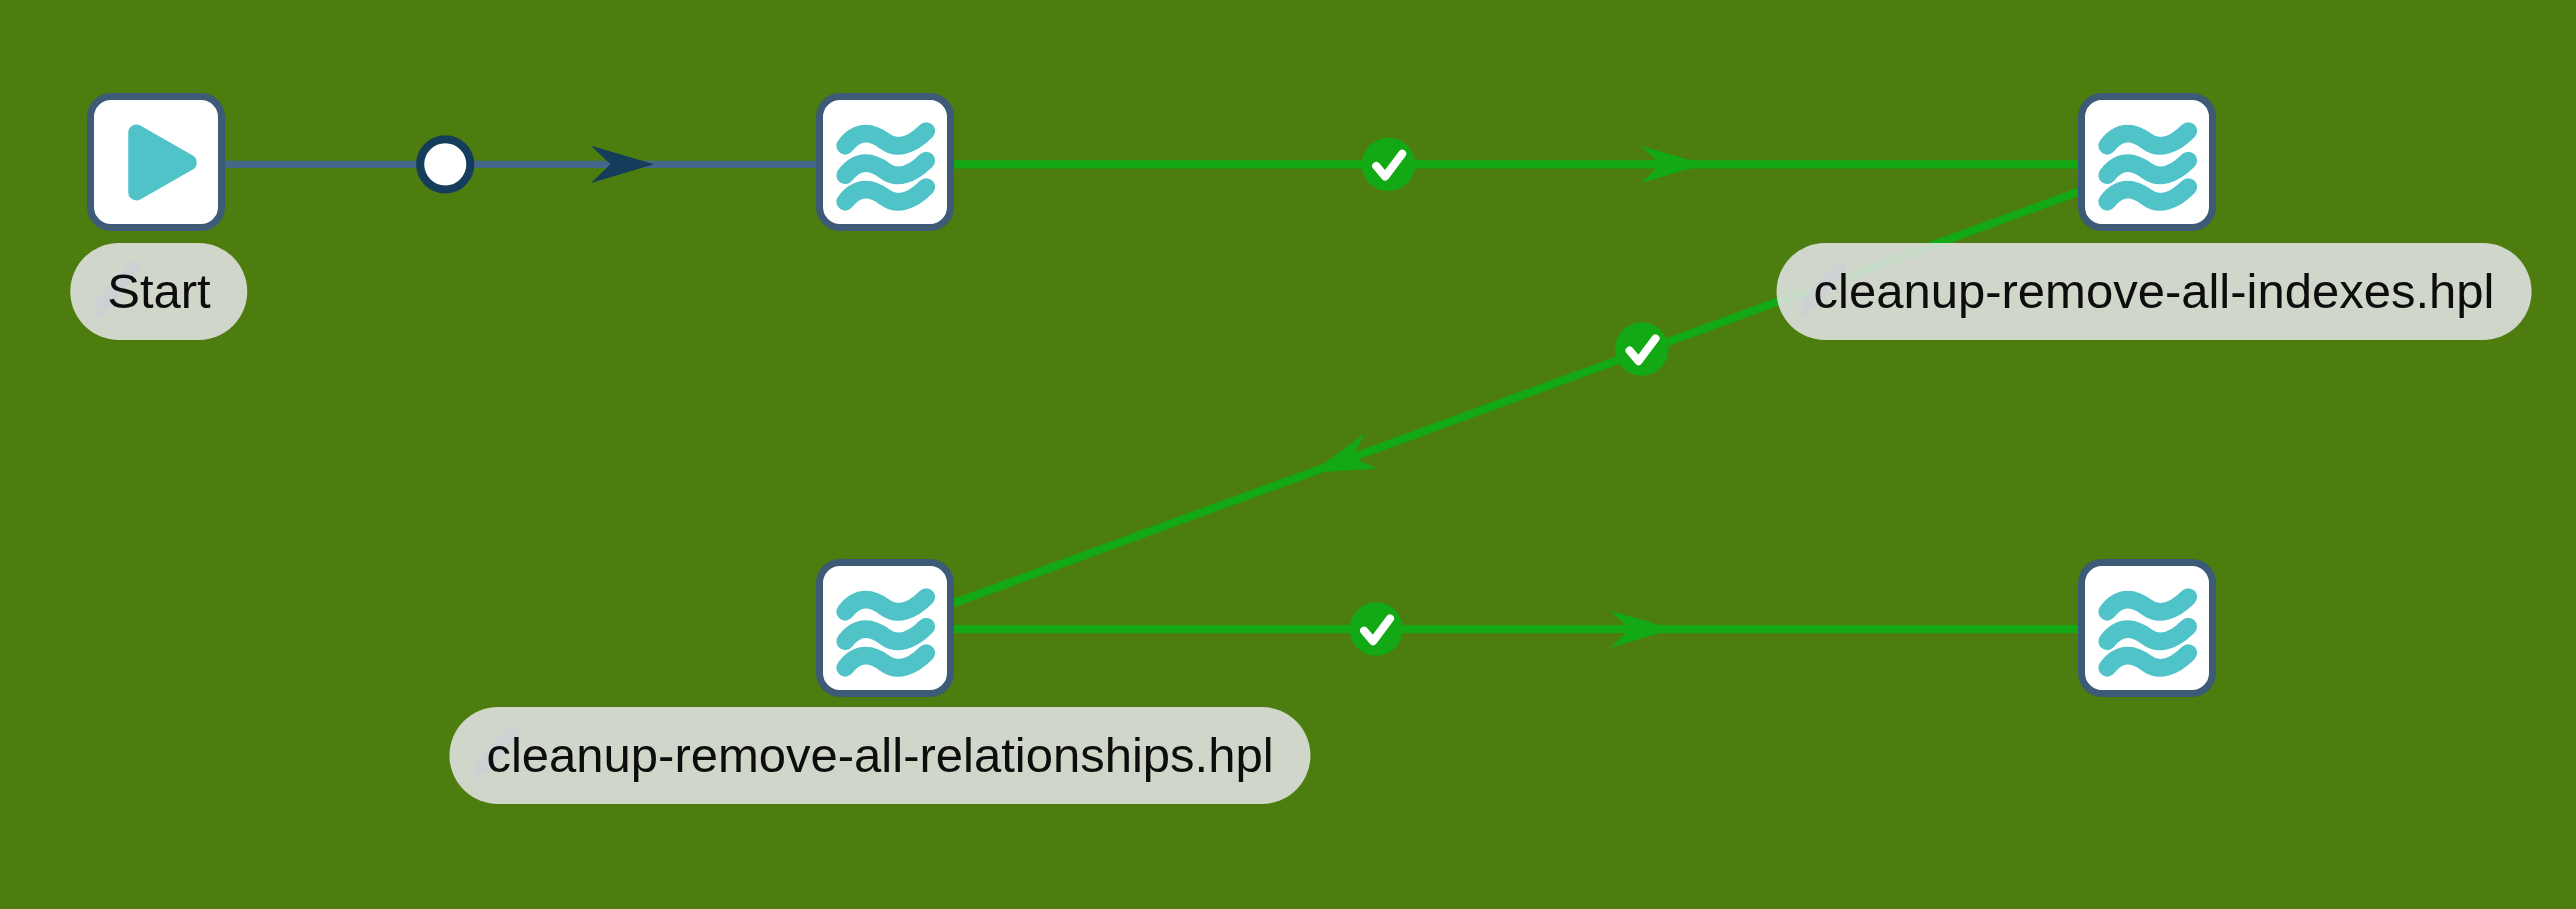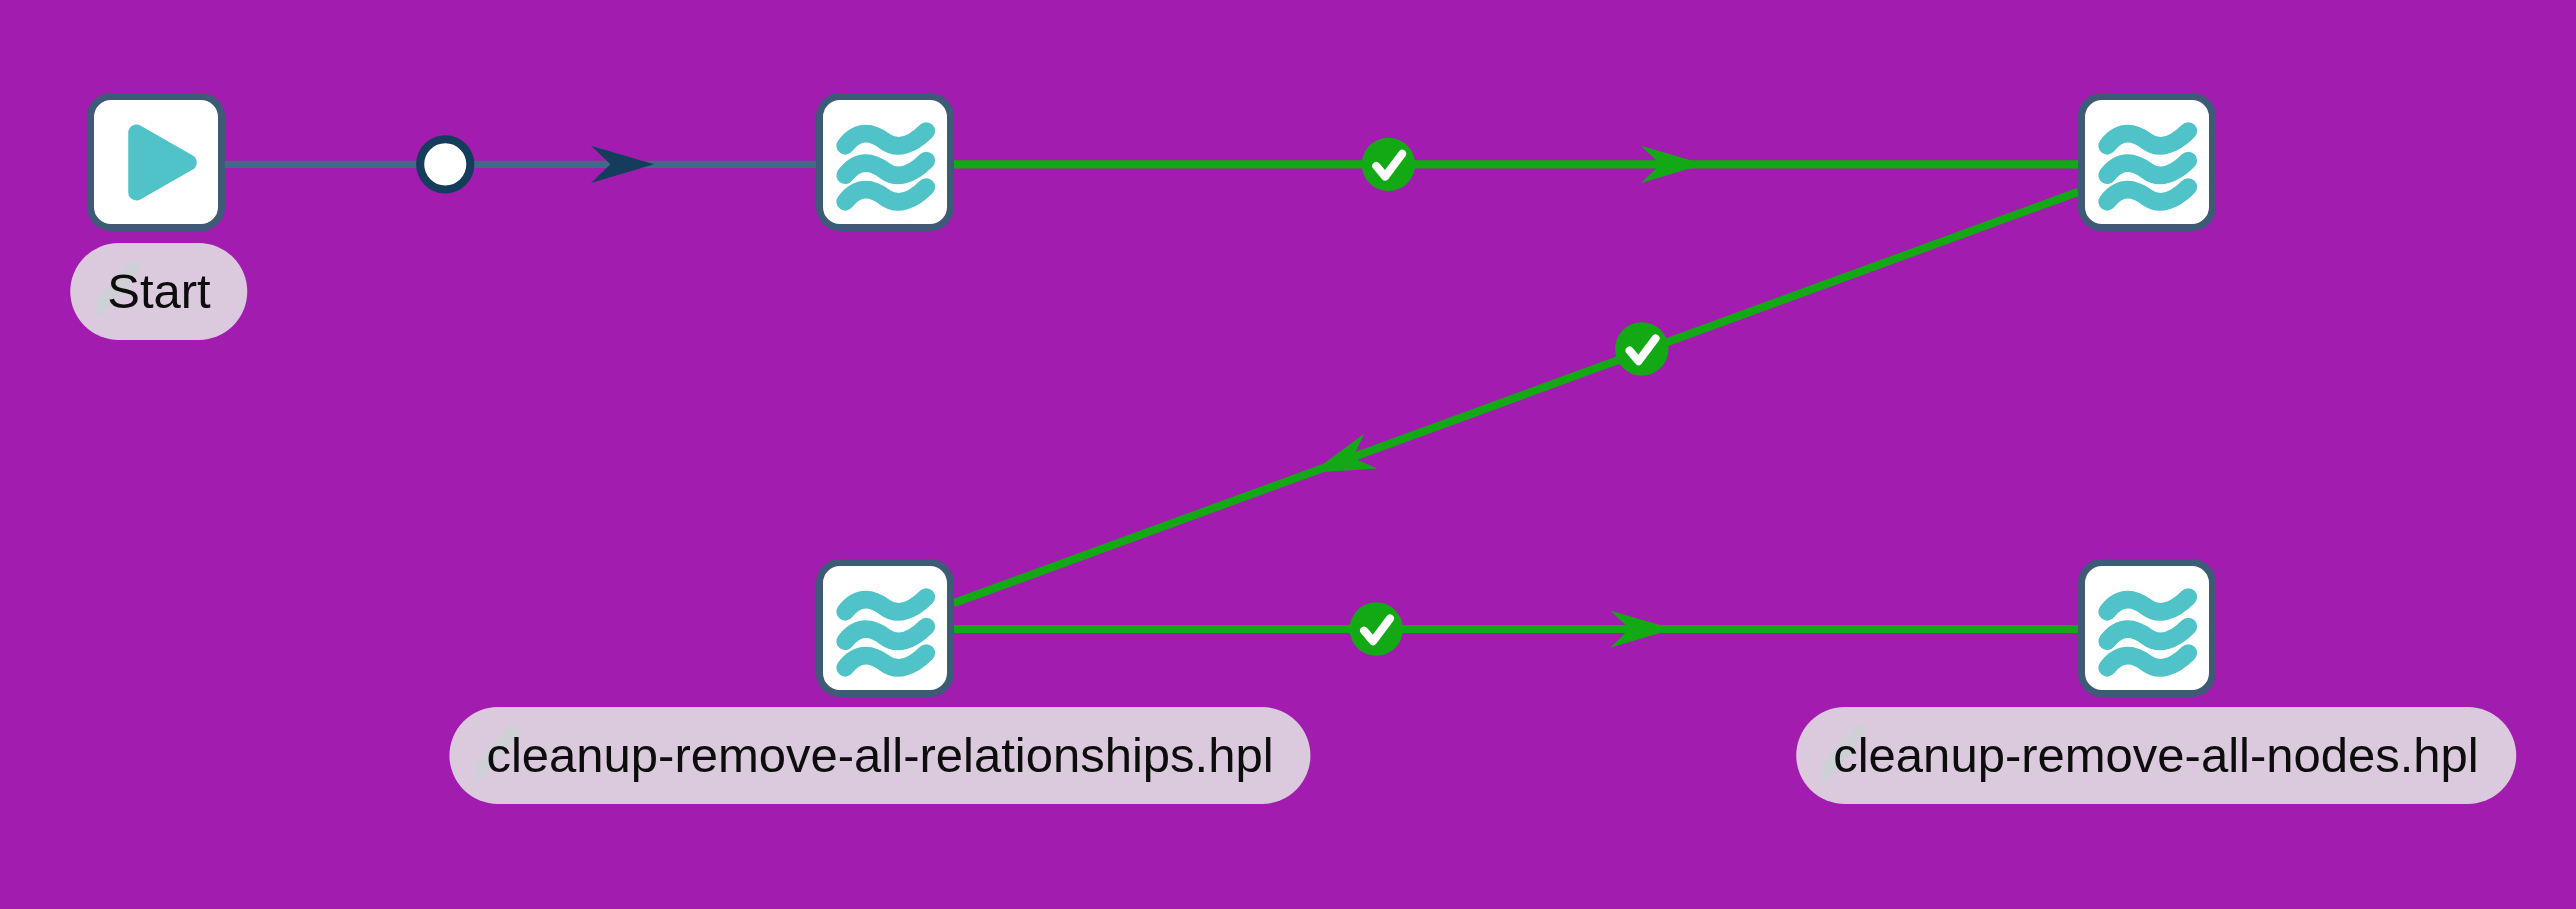--- a/index.html
+++ b/index.html
@@ -1,21 +1,21 @@
 <!DOCTYPE html>
 <html style="--green: #12a915; --navy-line: #45688a; --navy-dark: #143d5b; --node-border: #3d5a76; --teal: #4fc3c8; --pill: #e4e4e5; --text: #0d0d0d;font-size:13px"><head>
 <meta charset="utf-8">
 <style>
   :root{
     --green:#12a915; --navy-line:#45688a; --navy-dark:#143d5b;
     --node-border:#3d5a76; --teal:#4fc3c8; --pill:#e4e4e5; --text:#0d0d0d;
   }
   *{box-sizing:border-box;}
   body{margin:0;background:#ffffff;font-family:"Liberation Sans",sans-serif;}
-  .canvas{position:relative;width:2576px;height:910px;background:#a21caf;overflow:hidden;}
+  .canvas{position:relative;width:2576px;height:910px;background:#4d7c0f;overflow:hidden;}
   .wires{position:absolute;left:0;top:0;z-index:1;}
   .node{
     position:absolute;width:138px;height:138px;background:#ffffff;
     border:7.3px solid var(--node-border);border-radius:24px;z-index:2;
     display:flex;align-items:center;justify-content:center;
   }
   .node svg{display:block;}
   .label{
     position:absolute;transform:translateX(-50%);height:97px;line-height:97px;
     padding:0 37px;border-radius:49px;background:rgba(226,226,228,0.88);
@@ -118,37 +118,37 @@
       <g stroke="#ccd1d5" stroke-linecap="round" fill="#ccd1d5">
         <line x1="30" y1="66" x2="56" y2="36" stroke-width="18"></line>
         <line x1="64" y1="26" x2="68" y2="22" stroke-width="16"></line>
         <polygon points="24,72 20,84 32,79" stroke="none"></polygon>
       </g>
     </svg>
     <span class="txt">Start</span>
   </div>
 
 
+  <div class="label row1" style="left:2154px;">
+    <svg class="pencil" width="70" height="70" viewBox="0 0 86 86">
+      <g stroke="#ccd1d5" stroke-linecap="round" fill="#ccd1d5">
+        <line x1="30" y1="66" x2="56" y2="36" stroke-width="18"></line>
+        <line x1="64" y1="26" x2="68" y2="22" stroke-width="16"></line>
+        <polygon points="24,72 20,84 32,79" stroke="none"></polygon>
+      </g>
+    </svg>
+    <span class="txt">cleanup-remove-all-indexes.hpl</span>
+  </div>
 
   <div class="label row2" style="left:880px;">
     <svg class="pencil" width="70" height="70" viewBox="0 0 86 86">
       <g stroke="#ccd1d5" stroke-linecap="round" fill="#ccd1d5">
         <line x1="30" y1="66" x2="56" y2="36" stroke-width="18"></line>
         <line x1="64" y1="26" x2="68" y2="22" stroke-width="16"></line>
         <polygon points="24,72 20,84 32,79" stroke="none"></polygon>
       </g>
     </svg>
     <span class="txt">cleanup-remove-all-relationships.hpl</span>
   </div>
 
-  <div class="label row2" style="left:2156px;">
-    <svg class="pencil" width="70" height="70" viewBox="0 0 86 86">
-      <g stroke="#ccd1d5" stroke-linecap="round" fill="#ccd1d5">
-        <line x1="30" y1="66" x2="56" y2="36" stroke-width="18"></line>
-        <line x1="64" y1="26" x2="68" y2="22" stroke-width="16"></line>
-        <polygon points="24,72 20,84 32,79" stroke="none"></polygon>
-      </g>
-    </svg>
-    <span class="txt">cleanup-remove-all-nodes.hpl</span>
-  </div>
 
 </div>
 
 
 </body></html>

